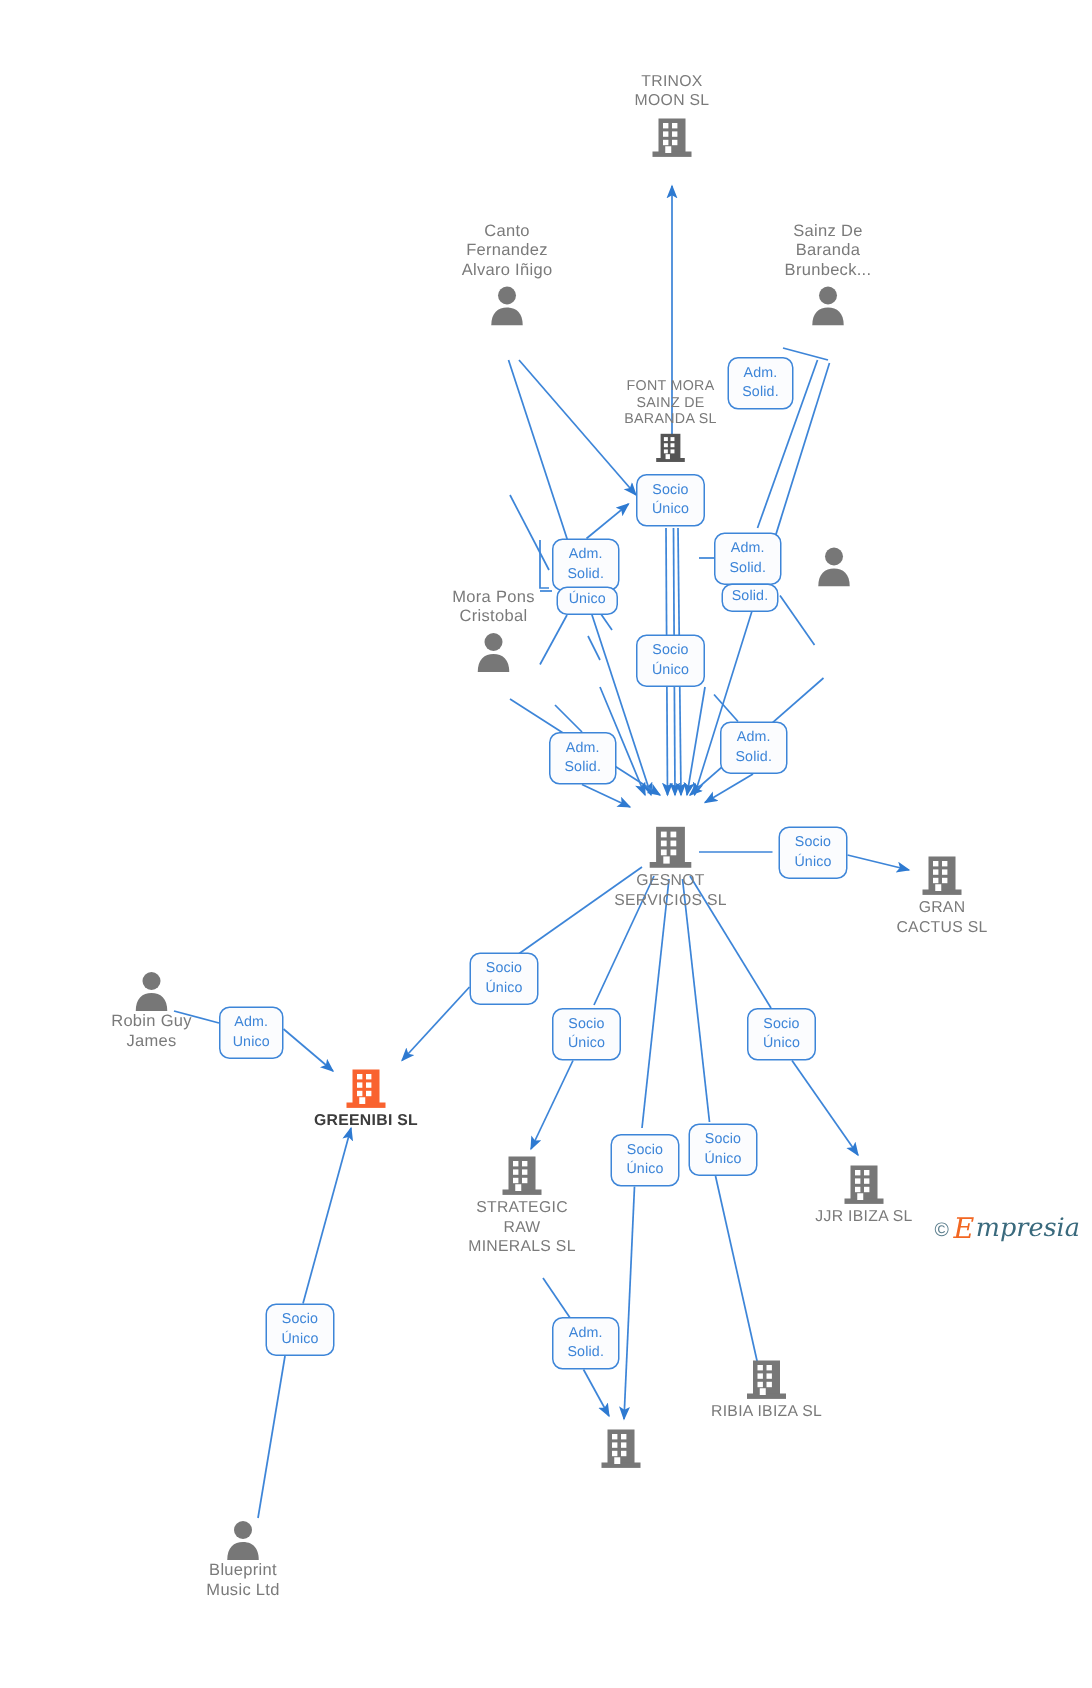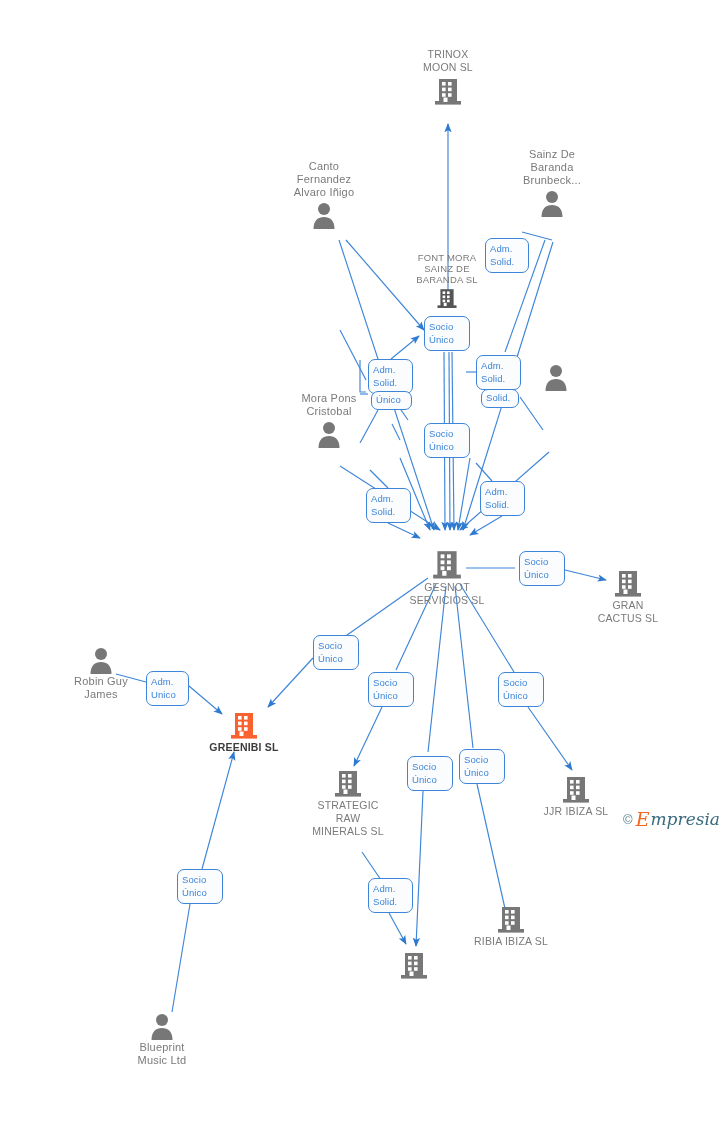--- a/index.html
+++ b/index.html
@@ -64,20 +64,21 @@
   }
   .edge-label {
     position: absolute;
     box-sizing: border-box;
     background: #fbfcfe;
     border: 1.4px solid #3d85d8;
     border-radius: 7px;
     color: #3d85d8;
     font-size: 9.5px;
     line-height: 13px;
+    text-align: center;
     padding: 3px 4px 3px 4px;
     white-space: pre-line;
     letter-spacing: 0.1px;
   }
   .edge-label.one-line {
     line-height: 12px;
     padding: 2px 4px;
   }
   .watermark {
     position: absolute;
@@ -191,21 +192,21 @@
               <rect x="8" y="11.6" width="3.6" height="3.6"></rect>
               <rect x="14" y="11.6" width="3.6" height="3.6"></rect>
               <rect x="8" y="17.2" width="3.6" height="3.6"></rect>
               <rect x="14" y="17.2" width="3.6" height="3.6"></rect>
               <rect x="9.5" y="21.5" width="4" height="4.5"></rect>
             </g>
           </svg>
       </span>
     </div>
 
-    <div class="node person caption-above" style="left:324px; top:148px;margin-top:12px;">
+    <div class="node person caption-above" style="left:338px; top:148px;">
       <span class="caption">Canto
 Fernandez
 Alvaro Iñigo</span>
       <span class="glyph">
         <svg width="28" height="28" viewBox="0 0 28 28">
             <g fill="#777777">
               <circle cx="14" cy="8" r="6"></circle>
               <path d="M3.5 28 C3.5 19.5 8 16 14 16 C20 16 24.5 19.5 24.5 28 Z"></path>
             </g>
           </svg>

